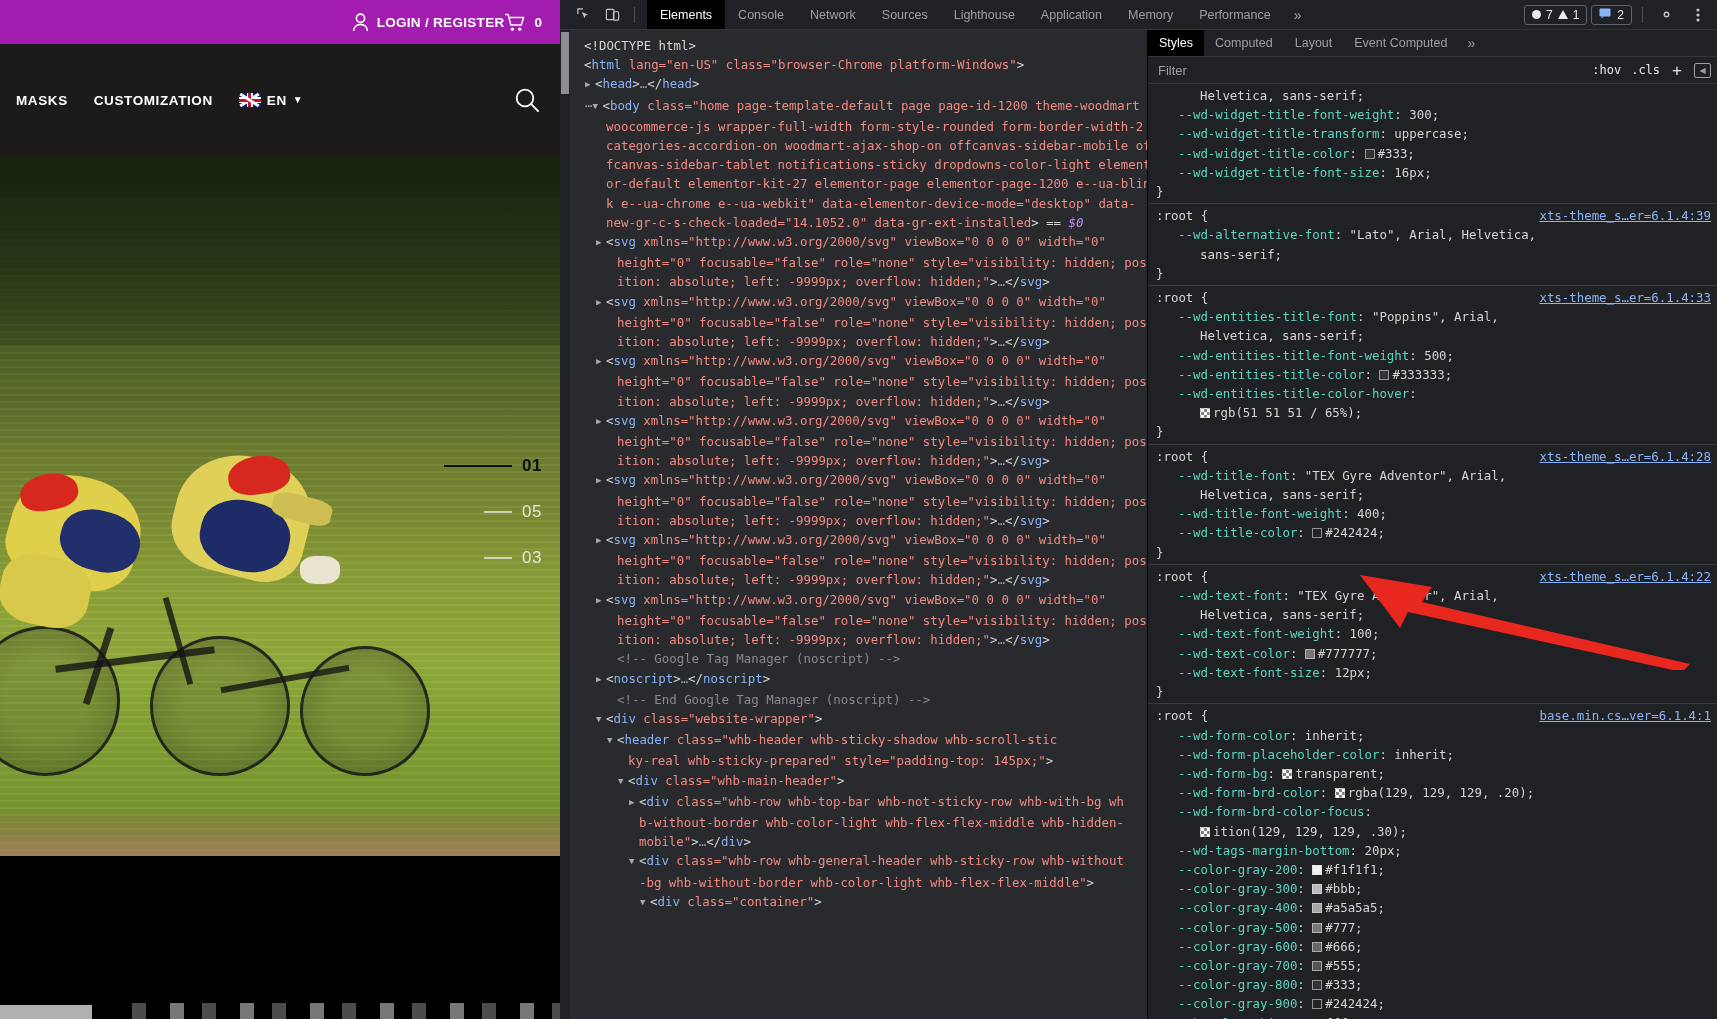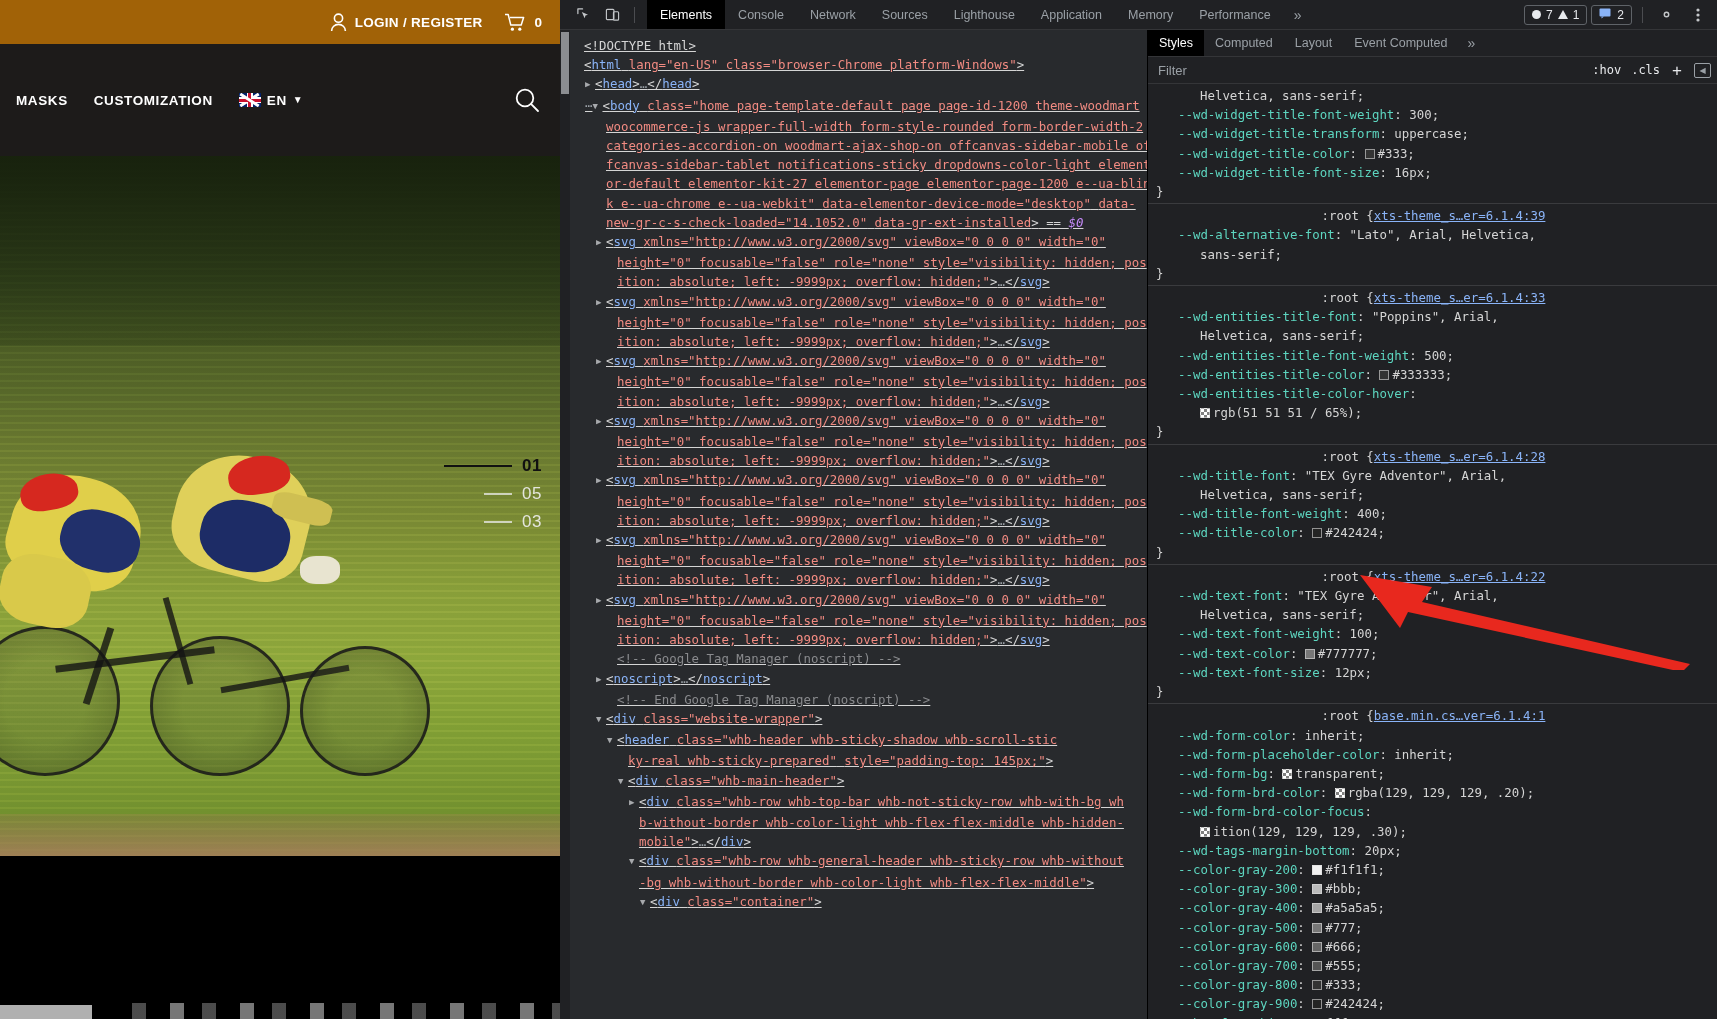--- a/index.html
+++ b/index.html
@@ -15,24 +15,23 @@
   
   .site {
     position: relative;
     width: 560px; height: 1019px;
     background: #000;
     overflow: hidden;
     flex: 0 0 560px;
   }
   .site-topbar {
     height: 44px;
-    background: #a16207;
+    background: #a21caf;
     display: flex; align-items: center; justify-content: flex-end;
     padding-right: 18px;
-    gap: 22px;
   }
   .topbar-login {
     display: flex; align-items: center; gap: 8px;
     color: #fff; font-size: 13.5px; font-weight: bold;
     letter-spacing: .3px; white-space: nowrap;
   }
   .topbar-cart {
     display: flex; align-items: center; gap: 8px;
     color: #fff; font-size: 13.5px; font-weight: bold;
   }
@@ -120,21 +119,21 @@
     background: radial-gradient(circle, rgba(60,60,55,.18) 40%, rgba(20,20,20,.35) 100%);
   }
   .cy-frame {
     background: rgba(20,20,20,.8);
   }
   .cy-helmet { border-radius: 50% 50% 40% 40%; background:#d6281f; }
 
   
   .slide-nums {
     position: absolute; right: 18px; top: 300px;
-    display: flex; flex-direction: column; gap: 8px;
+    display: flex; flex-direction: column; gap: 26px;
     align-items: flex-end;
   }
   .slide-num-row { display: flex; align-items: center; gap: 10px; }
   .slide-dash { height: 2px; background: #111; display: block; }
   .slide-dash.inactive { background: rgba(235,235,235,.75); height: 1.5px; }
   .slide-label { font-size: 17px; font-weight: bold; color: #111; letter-spacing: .5px; font-family: "Liberation Sans", sans-serif;}
   .slide-label.inactive { color: rgba(240,240,240,.9); font-weight: normal;}
 
   .site-bottom { position: absolute; left:0; right:0; bottom:0; height: 130px; background:#000; }
   .site-bottom-bar { position:absolute; left:0; bottom:0; width: 92px; height: 14px; background:#b0b0b0;}
@@ -205,21 +204,21 @@
   }
   .tree-code {
     position: absolute; left: 10px; top: 0; right: 0; bottom: 0;
     font-family: "DejaVu Sans Mono", monospace;
     font-size: 12.4px; line-height: 19.2px;
     color: #d5d5d5;
     padding: 6px 0 0 0;
     white-space: pre;
     overflow: hidden;
   }
-  .tree-line { padding-left: 4px; position: relative; text-decoration: underline; }
+  .tree-line { padding-left: 4px; position: relative; }
   .tag { color: #8ab4f8; }
   .attr { color: #f28b82; }
   .cmt { color: #898a8d; }
   .txt { color: #d5d5d5; }
   .punct { color: #d5d5d5; }
   .dollar { color: #c58af9; font-style: italic; }
   .arrow-r {
     display: inline-block; width: 10px; color: #a7a9ac;
     font-size: 9px; transform: translateY(-1px);
   }
@@ -266,21 +265,21 @@
     font-family: "DejaVu Sans Mono", monospace;
     font-size: 12.4px; line-height: 19.2px;
     color: #d5d5d5;
     padding-top: 0px;
   }
   .rule {
     border-bottom: 1px solid #3a3b3e;
     padding: 2px 0 2px 8px;
     position: relative;
   }
-  .rule-head { display: flex; justify-content: center; align-items: baseline; padding-right: 6px;}
+  .rule-head { display: flex; justify-content: space-between; align-items: baseline; padding-right: 6px;}
   .sel { color: #d5d5d5; }
   .origin { color: #8ab4f8; text-decoration: underline; font-size: 12.4px; white-space: nowrap; }
   .decl { padding-left: 22px; white-space: pre-wrap; }
   .decl-cont { padding-left: 44px; }
   .prop { color: #5dd6c0; }
   .val { color: #d5d5d5; }
   .sw {
     display: inline-block; width: 10px; height: 10px;
     border: 1px solid rgba(220,220,220,.6);
     vertical-align: -1px; margin-right: 3px;

